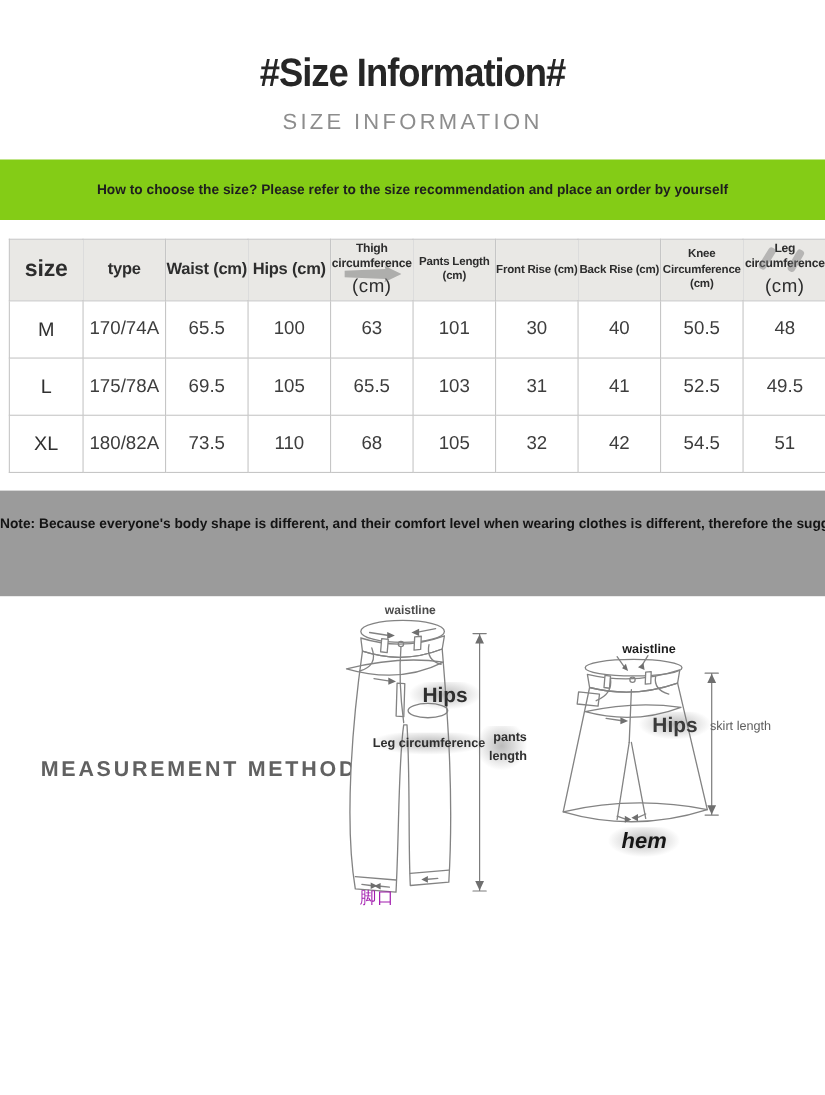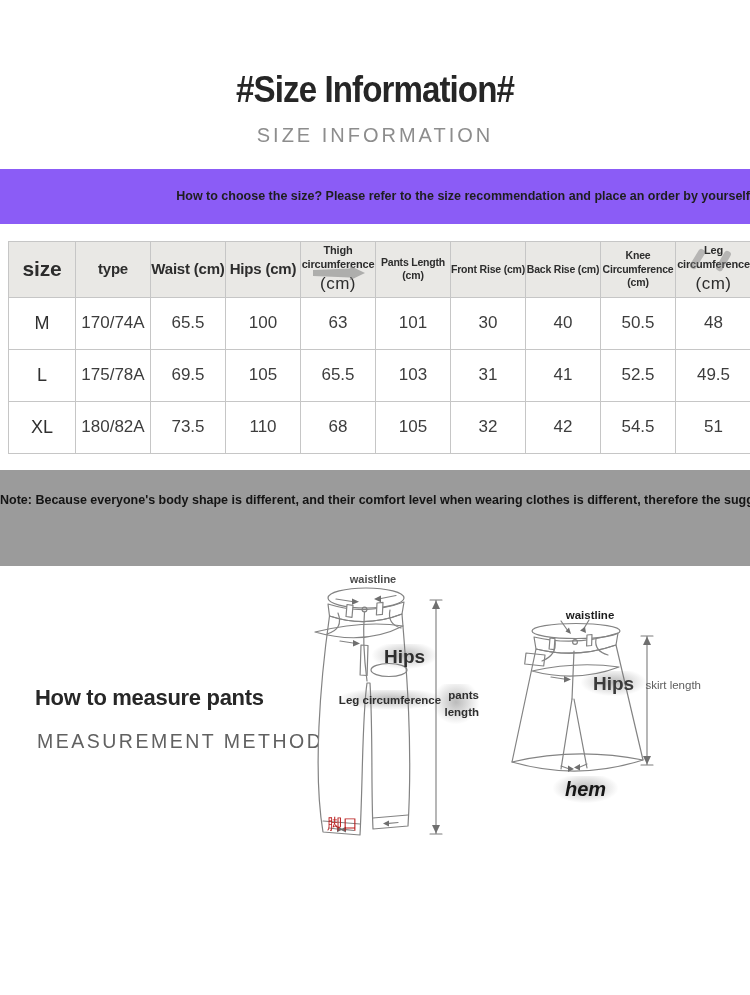--- a/index.html
+++ b/index.html
@@ -5,34 +5,34 @@
   * { box-sizing: border-box; }
   html,body { margin:0; padding:0; }
   body {
     width:750px; height:995px; position:relative; overflow:hidden;
     background:#ffffff;
     font-family:"Liberation Sans", sans-serif;
     color:#2b2b2b;
   }
 
   
-  .hdr { text-align:center; padding-top:70px; }
+  .hdr { text-align:center; padding-top:46px; }
   .hdr-title {
     margin:0; font-size:36px; font-weight:700; color:#262626;
     letter-spacing:-1px; transform:scaleX(.92); line-height:1.1;
   }
   .hdr-sub {
     margin:14px 0 0 0; font-size:20px; font-weight:400;
     color:#8d8d8d; letter-spacing:3px;
   }
 
   
   .tip-bar {
-    margin-top:22px; height:55px; background:#8b5cf6;
-    display:flex; align-items:center; justify-content:flex-end;
+    margin-top:22px; height:55px; background:#84cc16;
+    display:flex; align-items:center; justify-content:center;
     font-size:12.5px; font-weight:700; color:#1e1e1e; white-space:nowrap;
   }
 
   
   table.size-table {
     border-collapse:collapse; table-layout:fixed;
     width:743px; margin:17px 0 0 8px;
   }
   .size-table th, .size-table td {
     border:1px solid #c6c6c6; text-align:center; vertical-align:middle; padding:0;
@@ -73,37 +73,37 @@
   }
   .note p + p { margin-top:17px; }
 
   
   .measure { position:relative; height:343px; }
   .m-heading {
     position:absolute; left:35px; top:119px; margin:0;
     font-size:22px; font-weight:700; color:#272727; letter-spacing:-.3px;
   }
   .m-subheading {
-    position:absolute; left:37px; top:164px; margin:0;
-    font-size:19.5px; font-weight:400; color:#616161; letter-spacing:2.5px;
+    position:absolute; left:37px; top:146px; margin:0;
+    font-size:19.5px; font-weight:700; color:#616161; letter-spacing:2.5px;
   }
 
   .diagram { position:absolute; }
   .dg-pants  { left:300px; top:2px;  width:170px; height:305px; }
   .dg-shorts { left:495px; top:35px; width:215px; height:225px; }
   .diagram svg { position:absolute; left:0; }
   .dg-pants svg  { top:15px; }
   .dg-shorts svg { top:14px; }
 
   .lbl { position:absolute; line-height:1.15; }
   .lbl-waistline1 { left:38px; top:5px;  width:70px; text-align:center; font-size:11px; font-weight:700; color:#4c4c4c; }
   .lbl-hips1      { left:72px; top:76px; font-size:19px; font-weight:700; color:#2e2e2e; padding:2px 12px; }
   .lbl-legcirc    { left:38px; top:122px; width:104px; text-align:center; font-size:11.5px; font-weight:700; color:#2e2e2e; line-height:1.4; padding:2px 0; }
   .lbl-pantslen   { left:133px; top:116px; width:46px; text-align:right; font-size:11.5px; font-weight:700; color:#2e2e2e; line-height:1.5; padding:3px 0; }
-  .lbl-hem-cn     { left:27px; top:247px; font-size:15px; color:#b91c1c; letter-spacing:1px; }
+  .lbl-hem-cn     { left:27px; top:264px; font-size:15px; color:#a21caf; letter-spacing:1px; }
 
   .lbl-waistline2 { left:58px; top:8px;  width:74px; text-align:center; font-size:11.5px; font-weight:700; color:#1c1c1c; }
   .lbl-hips2      { left:86px; top:70px; font-size:19px; font-weight:700; color:#3a3a3a; padding:2px 12px; }
   .lbl-skirtlen   { left:148px; top:76px; width:58px; text-align:right; font-size:11.5px; font-weight:400; color:#5e5e5e; line-height:1.5; }
   .lbl-hem        { left:58px; top:175px; font-size:20px; font-weight:700; color:#161616; padding:2px 12px;font-style:italic; }
 
   .smudge { background:radial-gradient(ellipse at 50% 45%, rgba(118,118,118,.5) 0%, rgba(118,118,118,0) 72%); }
 
   .line-art { stroke:#838383; stroke-width:1.2; fill:none; stroke-linecap:round; stroke-linejoin:round; }
   .line-art .body { fill:#ffffff; }
@@ -199,21 +199,20 @@
         <td>51</td>
       </tr>
     </tbody>
 </table>
 
 <div class="note">
   <p>Note: Because everyone's body shape is different, and their comfort level when wearing clothes is different, therefore the suggestion table is only</p>
 </div>
 
 <div class="measure">
-  <h2 class="m-heading">How to measure pants</h2>
   <div class="m-subheading">MEASUREMENT METHOD</div>
 
   <div class="diagram dg-pants">
     <svg width="170" height="285" viewBox="0 0 170 285" class="line-art">
 
       <ellipse cx="66" cy="15" rx="38" ry="10"></ellipse>
       <path d="M36,16 L52,18.5"></path>
         <polygon class="head" points="52,15.5 59,18.8 52,21.8"></polygon>
       <path d="M96,12.5 L81,15.5"></path>
         <polygon class="head" points="81,12.5 74,16 81,19.2"></polygon>

